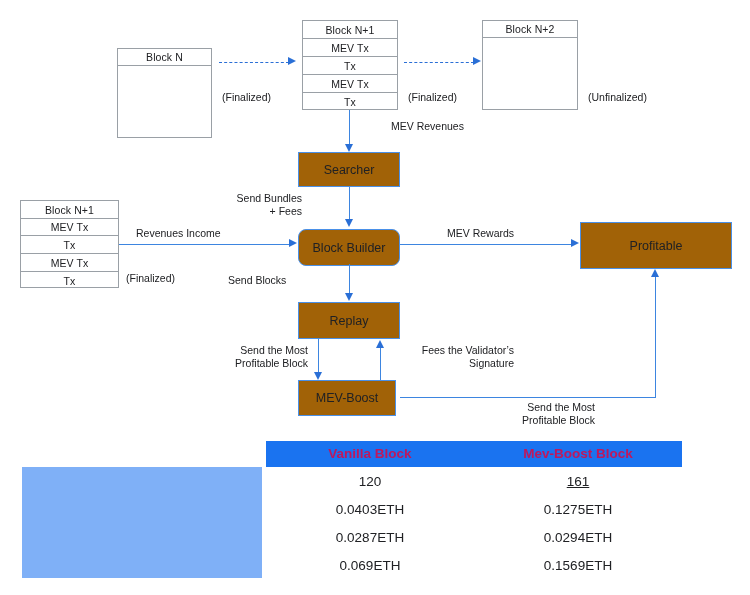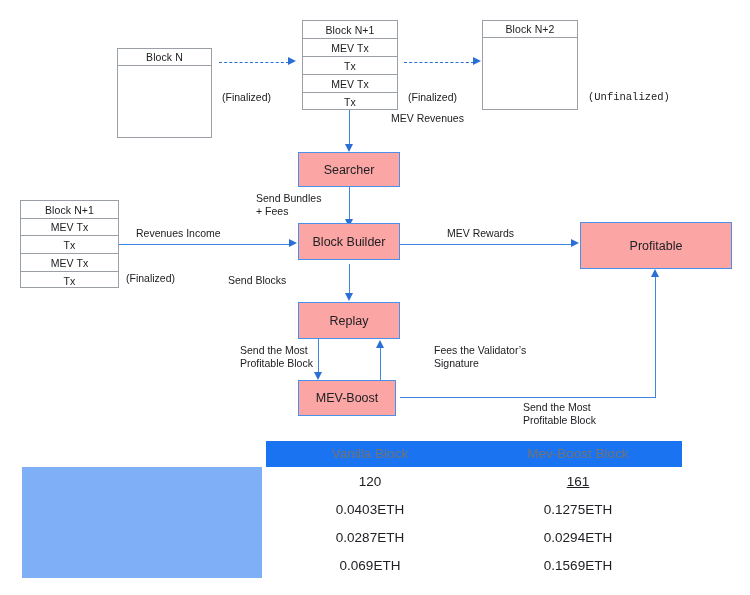--- a/index.html
+++ b/index.html
@@ -7,47 +7,47 @@
   #root{position:relative;width:750px;height:595px;background:#fff;}
 
   
   .blockstack{position:absolute;box-sizing:border-box;border:1px solid #9aa0a6;background:#fff;}
   .blockstack .brow{box-sizing:border-box;border-bottom:1px solid #9aa0a6;display:flex;align-items:center;justify-content:center;
         font-size:10.5px;color:#202124;letter-spacing:.1px;}
   .blockstack .brow:last-child{border-bottom:none;}
   .blockstack .bempty{border-bottom:none;}
 
   
-  .pbox{position:absolute;box-sizing:border-box;border:1.3px solid #4a90e8;background:#fca5a5;
+  .pbox{position:absolute;box-sizing:border-box;border:1.3px solid #4a90e8;background:#a16207;
         display:flex;align-items:center;justify-content:center;font-size:12.5px;color:#202124;}
 
   
   .ln{position:absolute;background:#3d85e0;}
   .lnh{height:1.4px;}
   .lnv{width:1.4px;}
   .dash-h{position:absolute;height:0;border-top:1.6px dashed #2a6fd6;}
   .arrow{position:absolute;width:0;height:0;}
   .ar-right{border-top:4.5px solid transparent;border-bottom:4.5px solid transparent;border-left:8px solid #2a6fd6;}
   .ar-down{border-left:4.5px solid transparent;border-right:4.5px solid transparent;border-top:8px solid #2a6fd6;}
   .ar-up{border-left:4.5px solid transparent;border-right:4.5px solid transparent;border-bottom:8px solid #2a6fd6;}
 
   
   .lbl{position:absolute;font-size:10.5px;color:#202124;line-height:13px;white-space:pre-line;}
-  .lbl.c{text-align:left;margin-left:44px;}
+  .lbl.c{text-align:right;}
 
   
   #logo{position:absolute;left:596px;top:6px;width:146px;height:44px;}
   #logo .mark{position:absolute;left:0;top:2px;width:44px;height:40px;}
   #logo .wordmark{position:absolute;left:49px;top:1px;font-weight:bold;font-size:17.5px;line-height:19px;
         letter-spacing:-0.4px;color:#0b0b0b;font-family:"Liberation Sans",sans-serif;}
 
   
   #cmp{position:absolute;left:22px;top:441px;width:660px;height:140px;}
   #cmp .hdrbar{position:absolute;left:244px;top:0;width:416px;height:26px;background:#1a73f0;}
-  #cmp .hcell{position:absolute;top:0;height:26px;line-height:26px;text-align:center;color:#737373;font-size:13.5px;}
+  #cmp .hcell{position:absolute;top:0;height:26px;line-height:26px;text-align:center;color:#be185d;font-size:13.5px;font-weight:bold;}
   #cmp .labelcol{position:absolute;left:0;top:26px;width:240px;height:111px;background:#7fb0f7;}
   #cmp .lcell{position:absolute;right:12px;height:28px;line-height:28px;text-align:right;color:#ffffff;font-size:13px;white-space:nowrap;}
   #cmp .vcell{position:absolute;height:28px;line-height:28px;text-align:center;color:#202124;font-size:13.5px;}
 </style>
 </head>
 <body>
 
 <div id="root">
 
 
@@ -69,25 +69,25 @@
   </div>
   <div class="lbl" style="left:408px;top:91px;width:76px;">(Finalized)</div>
 
   <div class="dash-h" style="left:404px;top:62px;width:70px;"></div>
   <div class="arrow ar-right" style="left:473px;top:57px;"></div>
 
   <div class="blockstack" style="left:482px;top:20px;width:96px;height:90px;">
     <div class="brow" style="height:17px;">Block N+2</div>
     <div class="brow bempty" style="height:72px;"></div>
   </div>
-  <div class="lbl" style="left:588px;top:91px;width:90px;font-family:Liberation Mono, monospace;">(Unfinalized)</div>
+  <div class="lbl" style="left:588px;top:91px;width:90px;">(Unfinalized)</div>
 
   <div class="ln lnv" style="left:349px;top:110px;width:1.4px;height:35px;"></div>
   <div class="arrow ar-down" style="left:345px;top:144px;"></div>
-  <div class="lbl" style="left:359px;top:112px;width:110px;padding-left:32px;">MEV Revenues</div>
+  <div class="lbl" style="left:359px;top:120px;width:110px;padding-left:32px;">MEV Revenues</div>
 
   <div class="pbox" style="left:298px;top:152px;width:102px;height:35px;">
     <span>Searcher</span>
   </div>
 
   <div class="ln lnv" style="left:349px;top:187px;width:1.4px;height:33px;"></div>
   <div class="arrow ar-down" style="left:345px;top:219px;"></div>
 
   <div class="lbl c" style="left:212px;top:192px;width:90px;">Send Bundles
 + Fees</div>
@@ -98,21 +98,21 @@
     <div class="brow" style="height:18px;">Tx</div>
     <div class="brow" style="height:18px;">MEV Tx</div>
     <div class="brow" style="height:17px;">Tx</div>
   </div>
   <div class="lbl" style="left:126px;top:272px;width:80px;">(Finalized)</div>
 
   <div class="ln lnh" style="left:119px;top:244px;width:171px;"></div>
   <div class="arrow ar-right" style="left:289px;top:239px;"></div>
   <div class="lbl" style="left:136px;top:227px;width:140px;">Revenues Income</div>
 
-  <div class="pbox" style="left:298px;top:223px;width:102px;height:37px;">
+  <div class="pbox" style="left:298px;top:229px;width:102px;height:37px;border-radius:8px;">
     <span>Block Builder</span>
   </div>
 
   <div class="ln lnh" style="left:400px;top:244px;width:172px;"></div>
   <div class="arrow ar-right" style="left:571px;top:239px;"></div>
   <div class="lbl" style="left:447px;top:227px;width:120px;">MEV Rewards</div>
 
   <div class="pbox" style="left:580px;top:222px;width:152px;height:47px;">
     <span>Profitable</span>
   </div>

